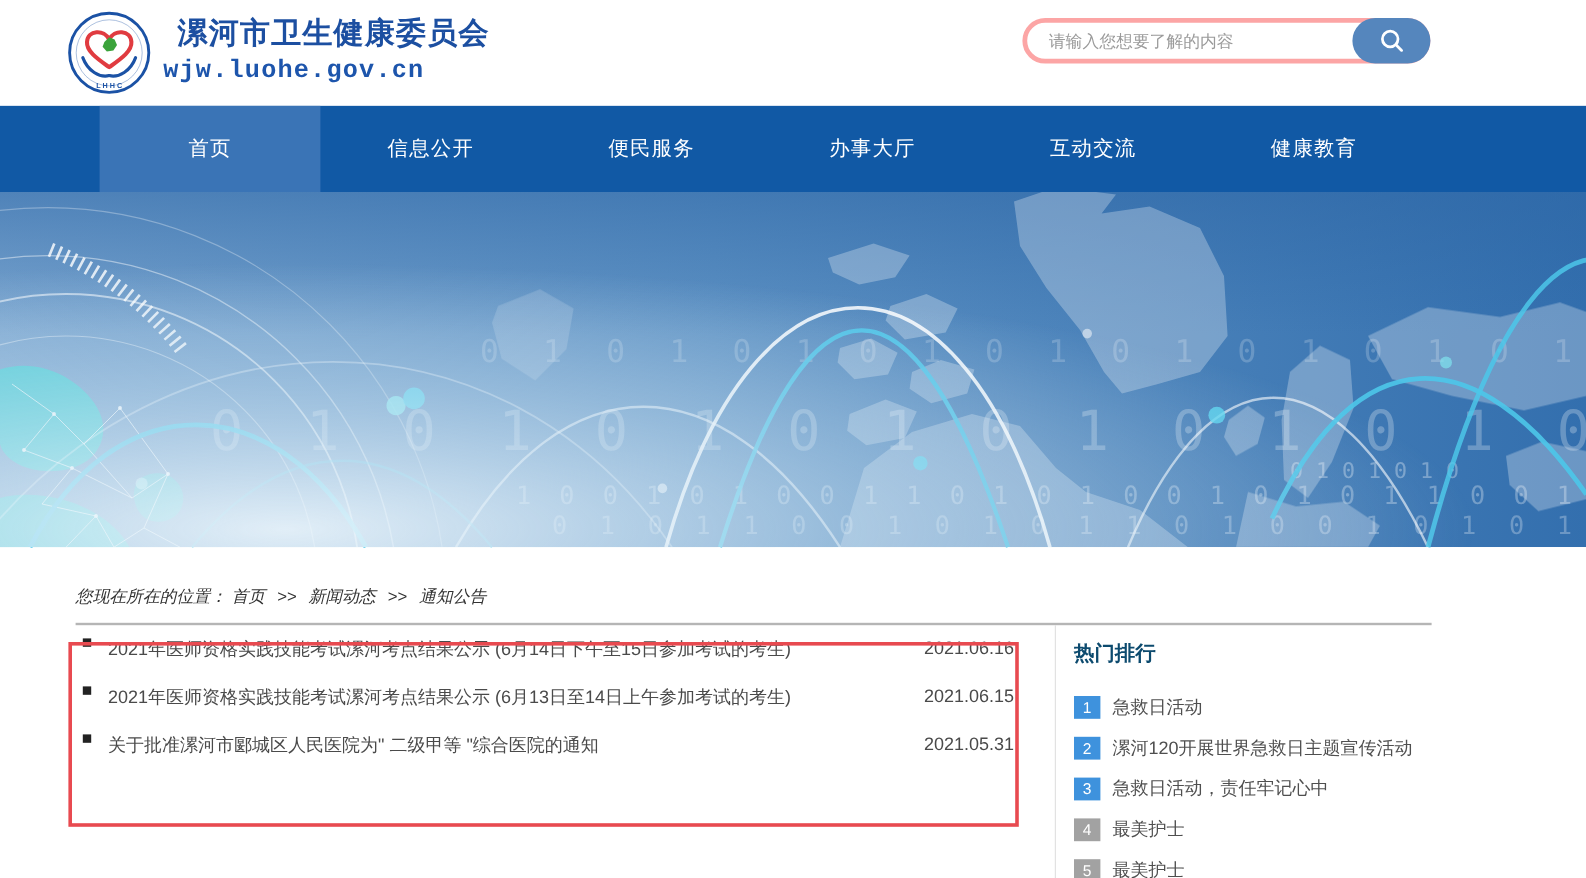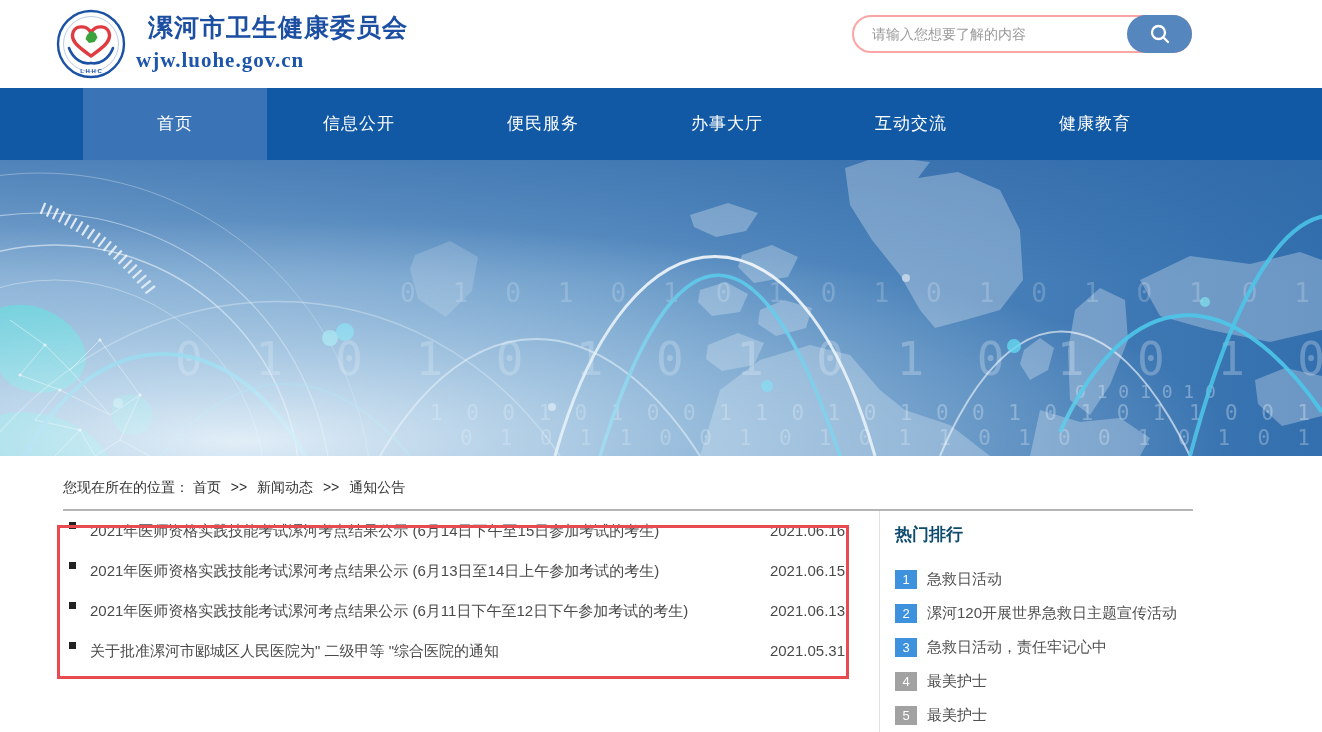--- a/index.html
+++ b/index.html
@@ -5,41 +5,41 @@
   * { margin:0; padding:0; box-sizing:border-box; }
   html,body { width:1322px; height:732px; overflow:hidden; background:#fff;
     font-family:"Liberation Sans", sans-serif; }
 
   
   .header { position:relative; height:88px; background:#fff; }
   .logo { position:absolute; left:56px; top:9px; width:70px; height:70px; }
   .brand { position:absolute; left:136px; top:11px; }
   .brand .site-name { font-family:"DejaVu Serif", serif; font-weight:700;
     font-size:25px; color:#1c4fa1; letter-spacing:1px;margin-left:12px; }
-  .brand .site-url { font-family:Liberation Serif, serif; font-weight:700;
+  .brand .site-url { font-family:Liberation Mono, monospace; font-weight:700;
     font-size:21px; color:#1d55ac; margin-top:4px; letter-spacing:1px; }
   .search-wrap { position:absolute; right:130px; top:15px; width:340px; height:38px; }
-  .search-input { width:100%; height:38px; border:2px solid #fca5a5; border-radius:20px;
+  .search-input { width:100%; height:38px; border:4px solid #fca5a5; border-radius:20px;
     padding:0 74px 0 18px; font-size:14px; color:#333; outline:none; }
   .search-input::placeholder { color:#9a9a9a; }
   .search-btn { position:absolute; right:0; top:0; width:65px; height:38px;
     border:none; border-radius:19px; background:#5586bd; cursor:pointer;
     display:flex; align-items:center; justify-content:center; }
 
   
   .nav { height:72px; background:#1159a5; display:flex; padding-left:83px; }
   .nav-item { width:184px; height:72px; line-height:72px; text-align:center;
     color:#fff; font-size:17px; letter-spacing:1px; cursor:pointer; }
   .nav-item.active { background:#3a74b6; }
 
   
   .banner { height:296px; overflow:hidden; line-height:0; }
 
   
-  .crumb-block { margin:0 129px 0 63px; padding-top:23px; }
+  .crumb-block { margin:0 129px 0 63px; padding-top:33px;font-style:italic; }
   .crumb { font-size:14px; color:#333; }
   .crumb a { color:#333; text-decoration:none; cursor:pointer; }
   .crumb .sep { margin:0 6px; color:#333; }
   .crumb-rule { border-bottom:2px solid #b5b5b5; margin-top:12px; }
 
   
   .content { display:flex; margin-left:63px; }
   .main-col { width:800px; position:relative; padding-top:11px; }
   .news-row { height:40px; display:flex; align-items:flex-start; padding-right:18px; }
   .bullet { width:7px; height:7px; background:#222; margin:0 14px 0 6px; flex:none; }
@@ -212,25 +212,20 @@
       <a class="news-title">2021年医师资格实践技能考试漯河考点结果公示 (6月14日下午至15日参加考试的考生)</a>
       <span class="news-date">2021.06.16</span>
     </div>
     <div class="news-row">
       <span class="bullet"></span>
       <a class="news-title">2021年医师资格实践技能考试漯河考点结果公示 (6月13日至14日上午参加考试的考生)</a>
       <span class="news-date">2021.06.15</span>
     </div>
     <div class="news-row">
       <span class="bullet"></span>
-      <a class="news-title">2021年医师资格实践技能考试漯河考点结果公示 (6月11日下午至12日下午参加考试的考生)</a>
-      <span class="news-date">2021.06.13</span>
-    </div>
-    <div class="news-row">
-      <span class="bullet"></span>
       <a class="news-title">关于批准漯河市郾城区人民医院为" 二级甲等 "综合医院的通知</a>
       <span class="news-date">2021.05.31</span>
     </div>
     <div class="red-frame"></div>
   </div>
 
   <div class="side-col">
     <div class="side-title">热门排行</div>
     <div class="side-list">
       <div class="side-item">

